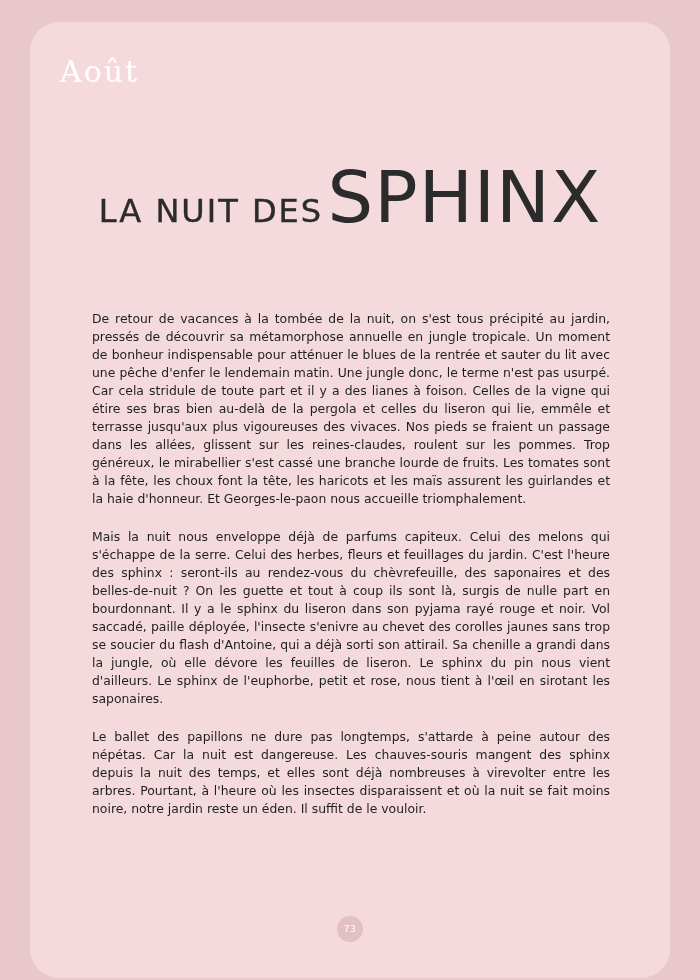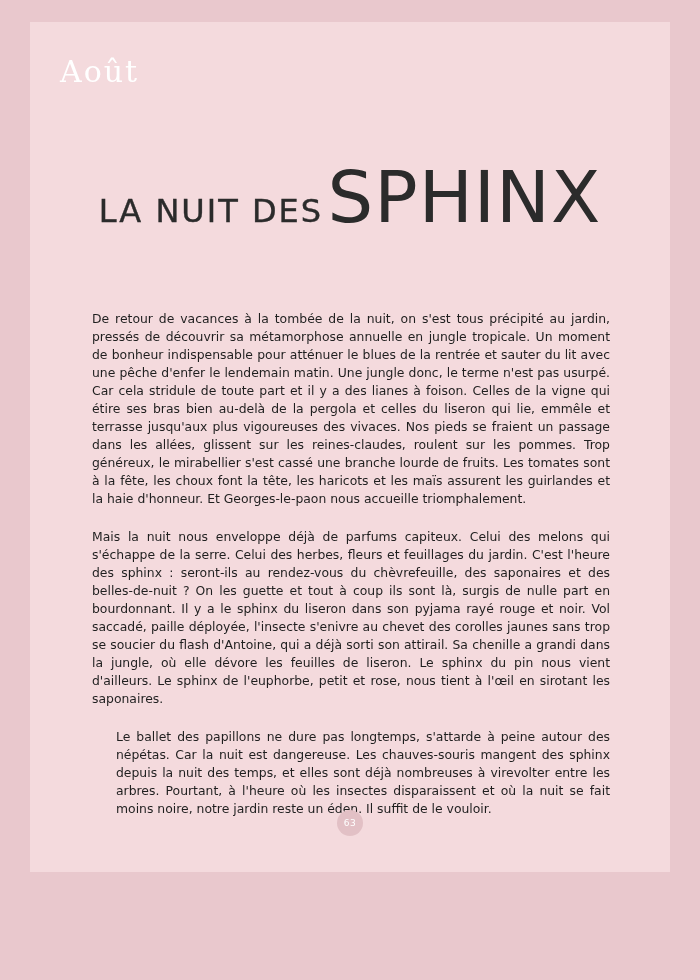--- a/index.html
+++ b/index.html
@@ -11,23 +11,24 @@
     height: 980px;
     background: #e9c8cd;
     font-family: "Liberation Sans", sans-serif;
     overflow: hidden;
   }
   .page {
     position: absolute;
     left: 30px;
     top: 22px;
     width: 640px;
-    height: 850px;
+    height: 956px;
     background: #f4dadd;
     box-sizing: border-box;
+    border-radius: 29px;
   }
   .month {
     position: absolute;
     left: 30px;
     top: 32px;
     font-family: "DejaVu Serif", serif;
     font-size: 30px;
     letter-spacing: 2px;
     color: #ffffff;
     font-weight: 400;
@@ -89,21 +90,20 @@
     font-size: 12.4px;
     line-height: 18px;
     text-align: justify;
     font-family: "DejaVu Sans", sans-serif;
   }
   .body-text p {
     margin: 0 0 20px 0;
   }
   .body-text p:last-child {
     margin-bottom: 0;
-    margin-left: 24px;
   }
   .page-number {
     position: absolute;
     left: 50%;
     transform: translateX(-50%);
     bottom: 36px;
     width: 26px;
     height: 26px;
     border-radius: 50%;
     background: #e2c0c5;
@@ -127,15 +127,15 @@
     <div class="title-line1">LA NUIT DES</div>
     <div class="title-line2">SPHINX</div>
   </div>
 
   <div class="body-text">
     <p>De retour de vacances à la tombée de la nuit, on s'est tous précipité au jardin, pressés de découvrir sa métamorphose annuelle en jungle tropicale. Un moment de bonheur indispensable pour atténuer le blues de la rentrée et sauter du lit avec une pêche d'enfer le lendemain matin. Une jungle donc, le terme n'est pas usurpé. Car cela stridule de toute part et il y a des lianes à foison. Celles de la vigne qui étire ses bras bien au-delà de la pergola et celles du liseron qui lie, emmêle et terrasse jusqu'aux plus vigoureuses des vivaces. Nos pieds se fraient un passage dans les allées, glissent sur les reines-claudes, roulent sur les pommes. Trop généreux, le mirabellier s'est cassé une branche lourde de fruits. Les tomates sont à la fête, les choux font la tête, les haricots et les maïs assurent les guirlandes et la haie d'honneur. Et Georges-le-paon nous accueille triomphalement.</p>
     <p>Mais la nuit nous enveloppe déjà de parfums capiteux. Celui des melons qui s'échappe de la serre. Celui des herbes, fleurs et feuillages du jardin. C'est l'heure des sphinx : seront-ils au rendez-vous du chèvrefeuille, des saponaires et des belles-de-nuit ? On les guette et tout à coup ils sont là, surgis de nulle part en bourdonnant. Il y a le sphinx du liseron dans son pyjama rayé rouge et noir. Vol saccadé, paille déployée, l'insecte s'enivre au chevet des corolles jaunes sans trop se soucier du flash d'Antoine, qui a déjà sorti son attirail.  Sa chenille a grandi dans la jungle, où elle dévore les feuilles de liseron. Le sphinx du pin nous vient d'ailleurs. Le sphinx de l'euphorbe, petit et rose, nous tient à l'œil en sirotant les saponaires.</p>
     <p>Le ballet des papillons ne dure pas longtemps, s'attarde à peine autour des népétas. Car la nuit est dangereuse. Les chauves-souris mangent des sphinx depuis la nuit des temps, et elles sont déjà nombreuses à virevolter entre les arbres. Pourtant, à l'heure où les insectes disparaissent et où la nuit se fait moins noire, notre jardin reste un éden. Il suffit de le vouloir.</p>
   </div>
 
-  <div class="page-number">63</div>
+  <div class="page-number">73</div>
 
 </div>
 
 </body></html>

